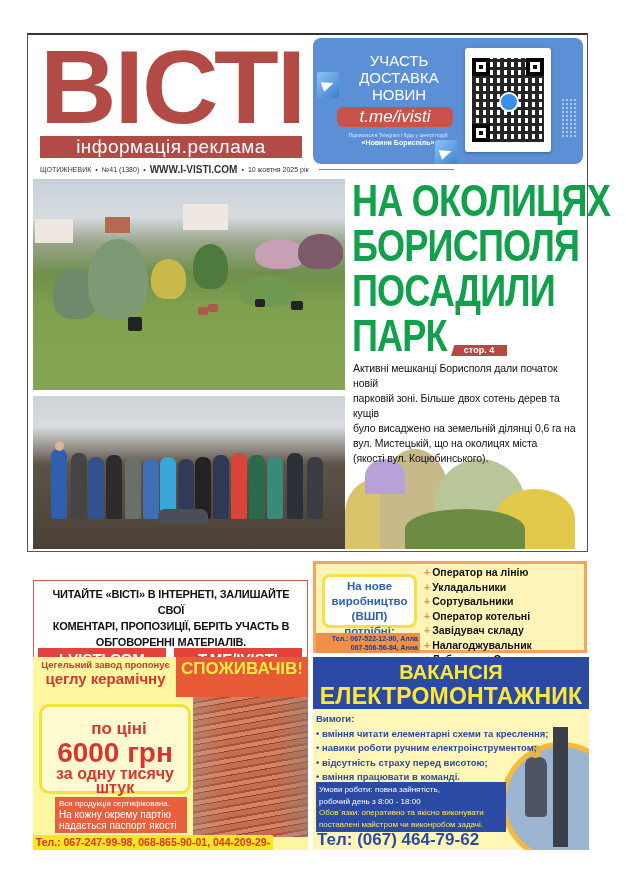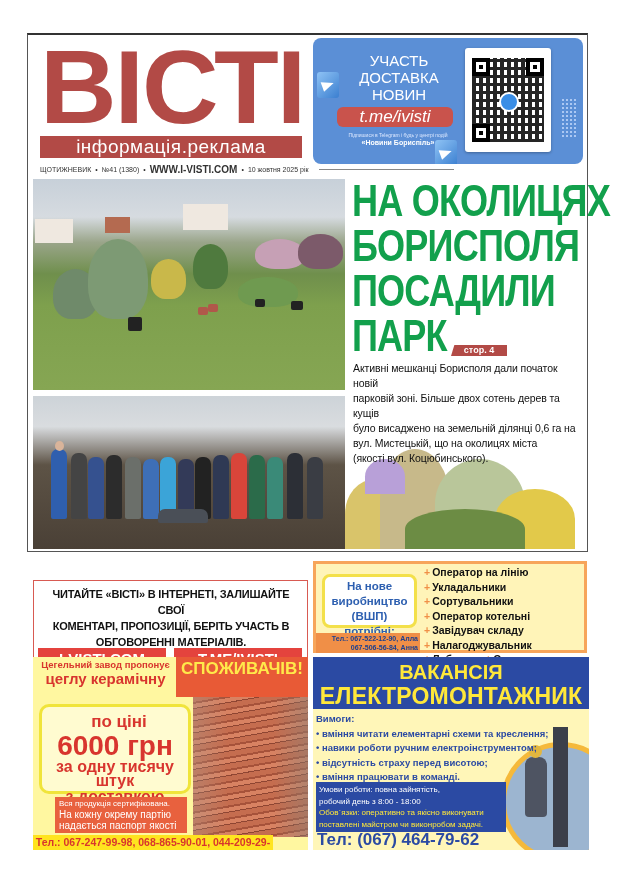--- a/index.html
+++ b/index.html
@@ -50,21 +50,21 @@
   .jobs-list .plus{color:#f08f47;font-weight:bold;margin-right:2px;}
   .brick{position:absolute;left:33px;top:657px;width:275px;height:193px;background:#fff7a0;overflow:hidden;}
   .brick-top{position:absolute;left:5px;top:2px;width:135px;color:#d8352e;text-align:center;font-weight:bold;}
   .brick-top .l1{font-size:9.5px;line-height:12px;}
   .brick-top .l2{font-size:15px;line-height:16px;}
   .brick-attn{position:absolute;left:143px;top:0;width:132px;height:40px;background:#e85a36;color:#ffe94a;font-weight:bold;font-size:17px;line-height:19px;text-align:center;padding-top:2px;box-sizing:border-box;}
   .brick-photo{position:absolute;left:160px;top:40px;width:115px;height:140px;background:
      repeating-linear-gradient(170deg,#c56d4f 0 5px,#a6523a 5px 7px,#d88262 7px 11px,#8e4532 11px 12px);}
   .brick-photo::after{content:"";position:absolute;inset:0;background:linear-gradient(90deg,rgba(170,160,150,.35),transparent 30%,transparent 70%,rgba(140,130,120,.5));}
   .price-box{position:absolute;left:6px;top:47px;width:152px;height:90px;background:#fffbd0;border:3px solid #f0e43a;border-radius:10px;color:#d8352e;text-align:center;font-weight:bold;box-sizing:border-box;}
-  .price-box .p1{font-size:17px;line-height:20px;margin-top:5px;padding-left:8px;}
+  .price-box .p1{font-size:17px;line-height:20px;margin-top:12px;padding-left:8px;}
   .price-box .p2{font-size:28px;line-height:28px;}
   .price-box .p3{font-size:16px;line-height:14px;}
   .price-box .p4{font-size:16px;line-height:17px;}
   .cert{position:absolute;left:22px;top:140px;width:132px;height:36px;background:#e8613e;color:#fff;font-size:8px;line-height:11px;padding:1px 4px;box-sizing:border-box;}
   .cert .c2{font-size:10px;line-height:11px;}
   .brick-phone{position:absolute;left:0;top:178px;width:240px;height:15px;background:#ffe41f;color:#d8352e;font-weight:bold;font-size:10.5px;line-height:15px;text-align:center;}
   .elec{position:absolute;left:313px;top:657px;width:276px;height:193px;background:#fff6b8;overflow:hidden;}
   .elec-head{position:absolute;left:0;top:0;width:276px;height:52px;background:#2b4aa3;color:#ffe83a;text-align:center;font-weight:bold;}
   .elec-head .h1{font-size:20px;line-height:24px;padding-top:3px;}
   .elec-head .h2{font-size:23px;line-height:24px;letter-spacing:0.2px;}

